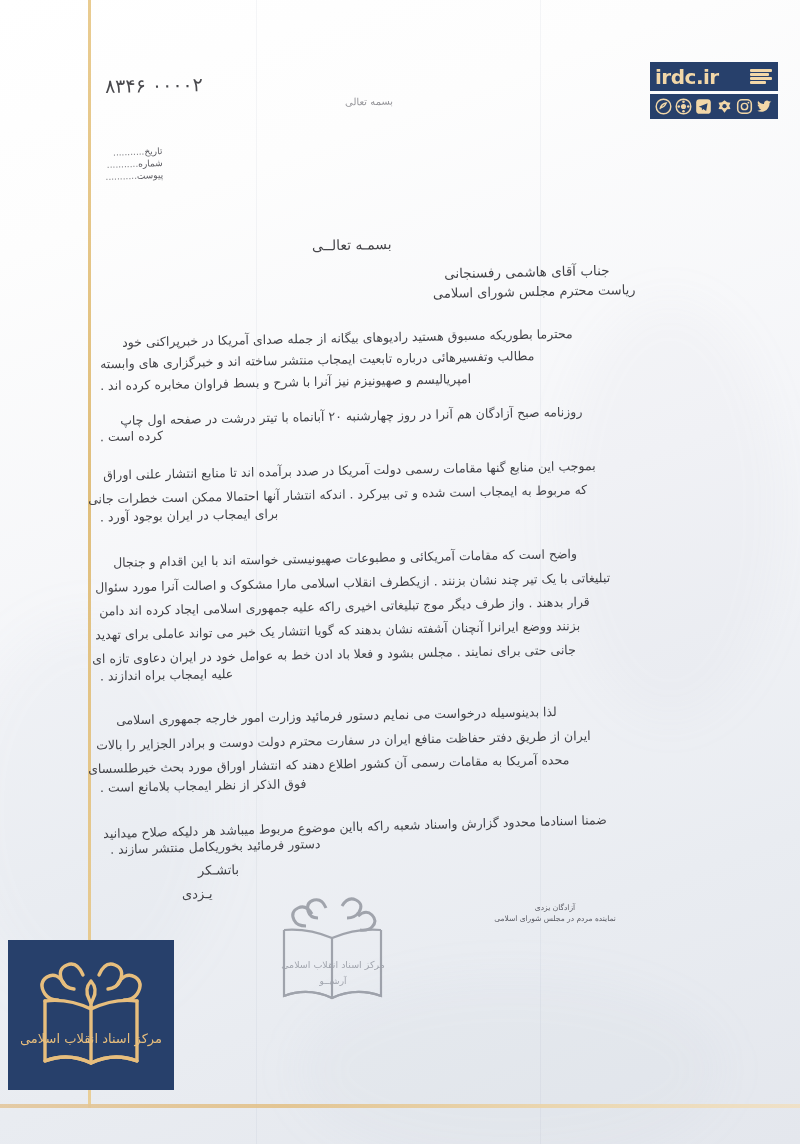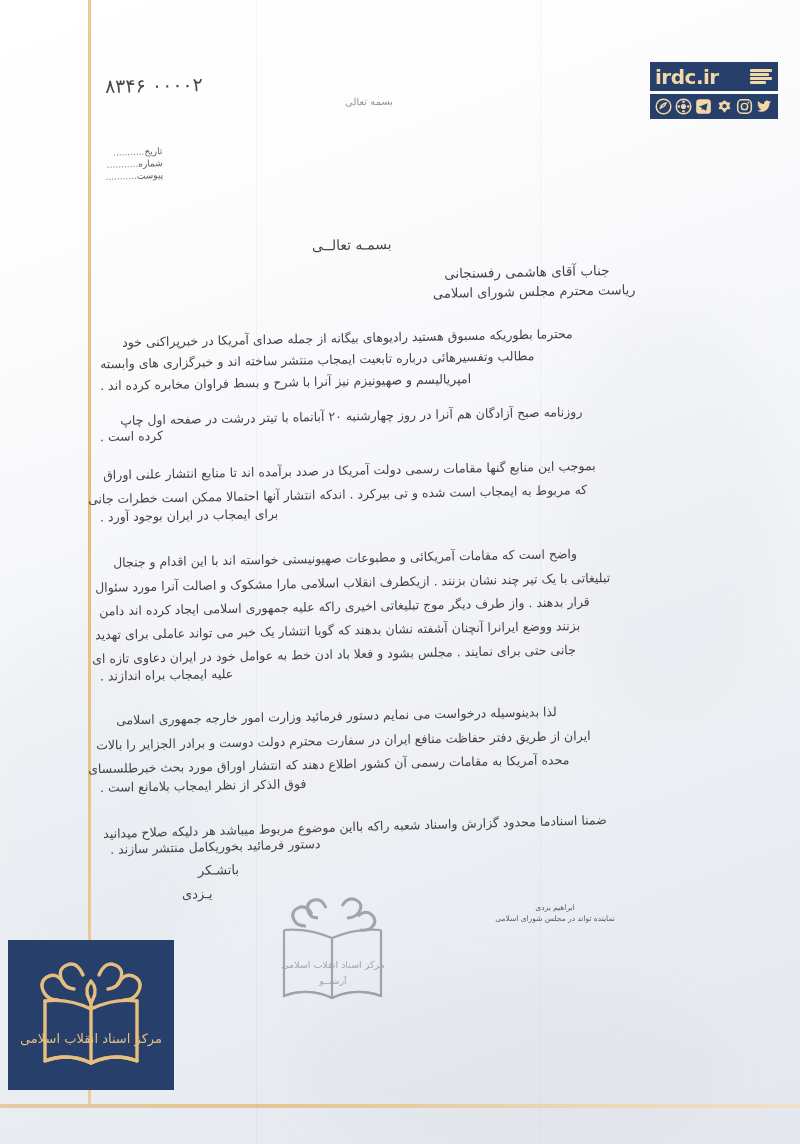--- a/index.html
+++ b/index.html
@@ -263,22 +263,22 @@
     <div class="hw sl" style="top:728px;left:96px;">ایران از طریق دفتر حفاظت منافع ایران در سفارت محترم دولت دوست و برادر الجزایر را بالات</div>
     <div class="hw sl" style="top:752px;left:88px;">محده آمریکا به مقامات رسمی آن کشور اطلاع دهند که انتشار اوراق مورد بحث خبرطلسسای</div>
     <div class="hw sl" style="top:776px;left:100px;">فوق الذکر از نظر ایمجاب بلامانع است .</div>
     <div class="hw sl2" style="top:812px;left:103px;">ضمنا اسنادما محدود گزارش واسناد شعبه راکه بااین موضوع مربوط میباشد هر دلیکه صلاح میدانید</div>
     <div class="hw sl2" style="top:836px;left:110px;">دستور فرمائید بخوریکامل منتشر سازند .</div>
 
     <div class="hw sl" style="top:862px;left:198px;font-size:13px;letter-spacing:1px;">باتشـکر</div>
     <div class="hw sl" style="top:886px;left:182px;font-size:13px;letter-spacing:1px;">یـزدی</div>
 
     <div id="sigstamp">
-      <div>ابراهیم یزدی</div>
-      <div>نماینده تواند در مجلس شورای اسلامی</div>
+      <div>آزادگان یزدی</div>
+      <div>نماینده مردم در مجلس شورای اسلامی</div>
     </div>
 
     <div id="stamp">
       <svg width="122" height="126" viewBox="0 0 122 126">
         <g fill="none" stroke="#3a3f4d" stroke-width="2.2">
           <path d="M12 38 L12 104 Q36 95 60 106 Q84 95 109 104 L109 38"></path>
           <path d="M60 46 Q36 36 12 38 M60 46 Q84 36 109 38"></path>
           <path d="M60 46 L60 106"></path>
           <path d="M40 22 q-6 -10 -14 -6 q-8 4 -4 12 q3 6 12 6" stroke-width="3"></path>
           <path d="M54 16 q-4 -10 -12 -8 q-8 2 -6 11 q2 7 10 7" stroke-width="3"></path>

